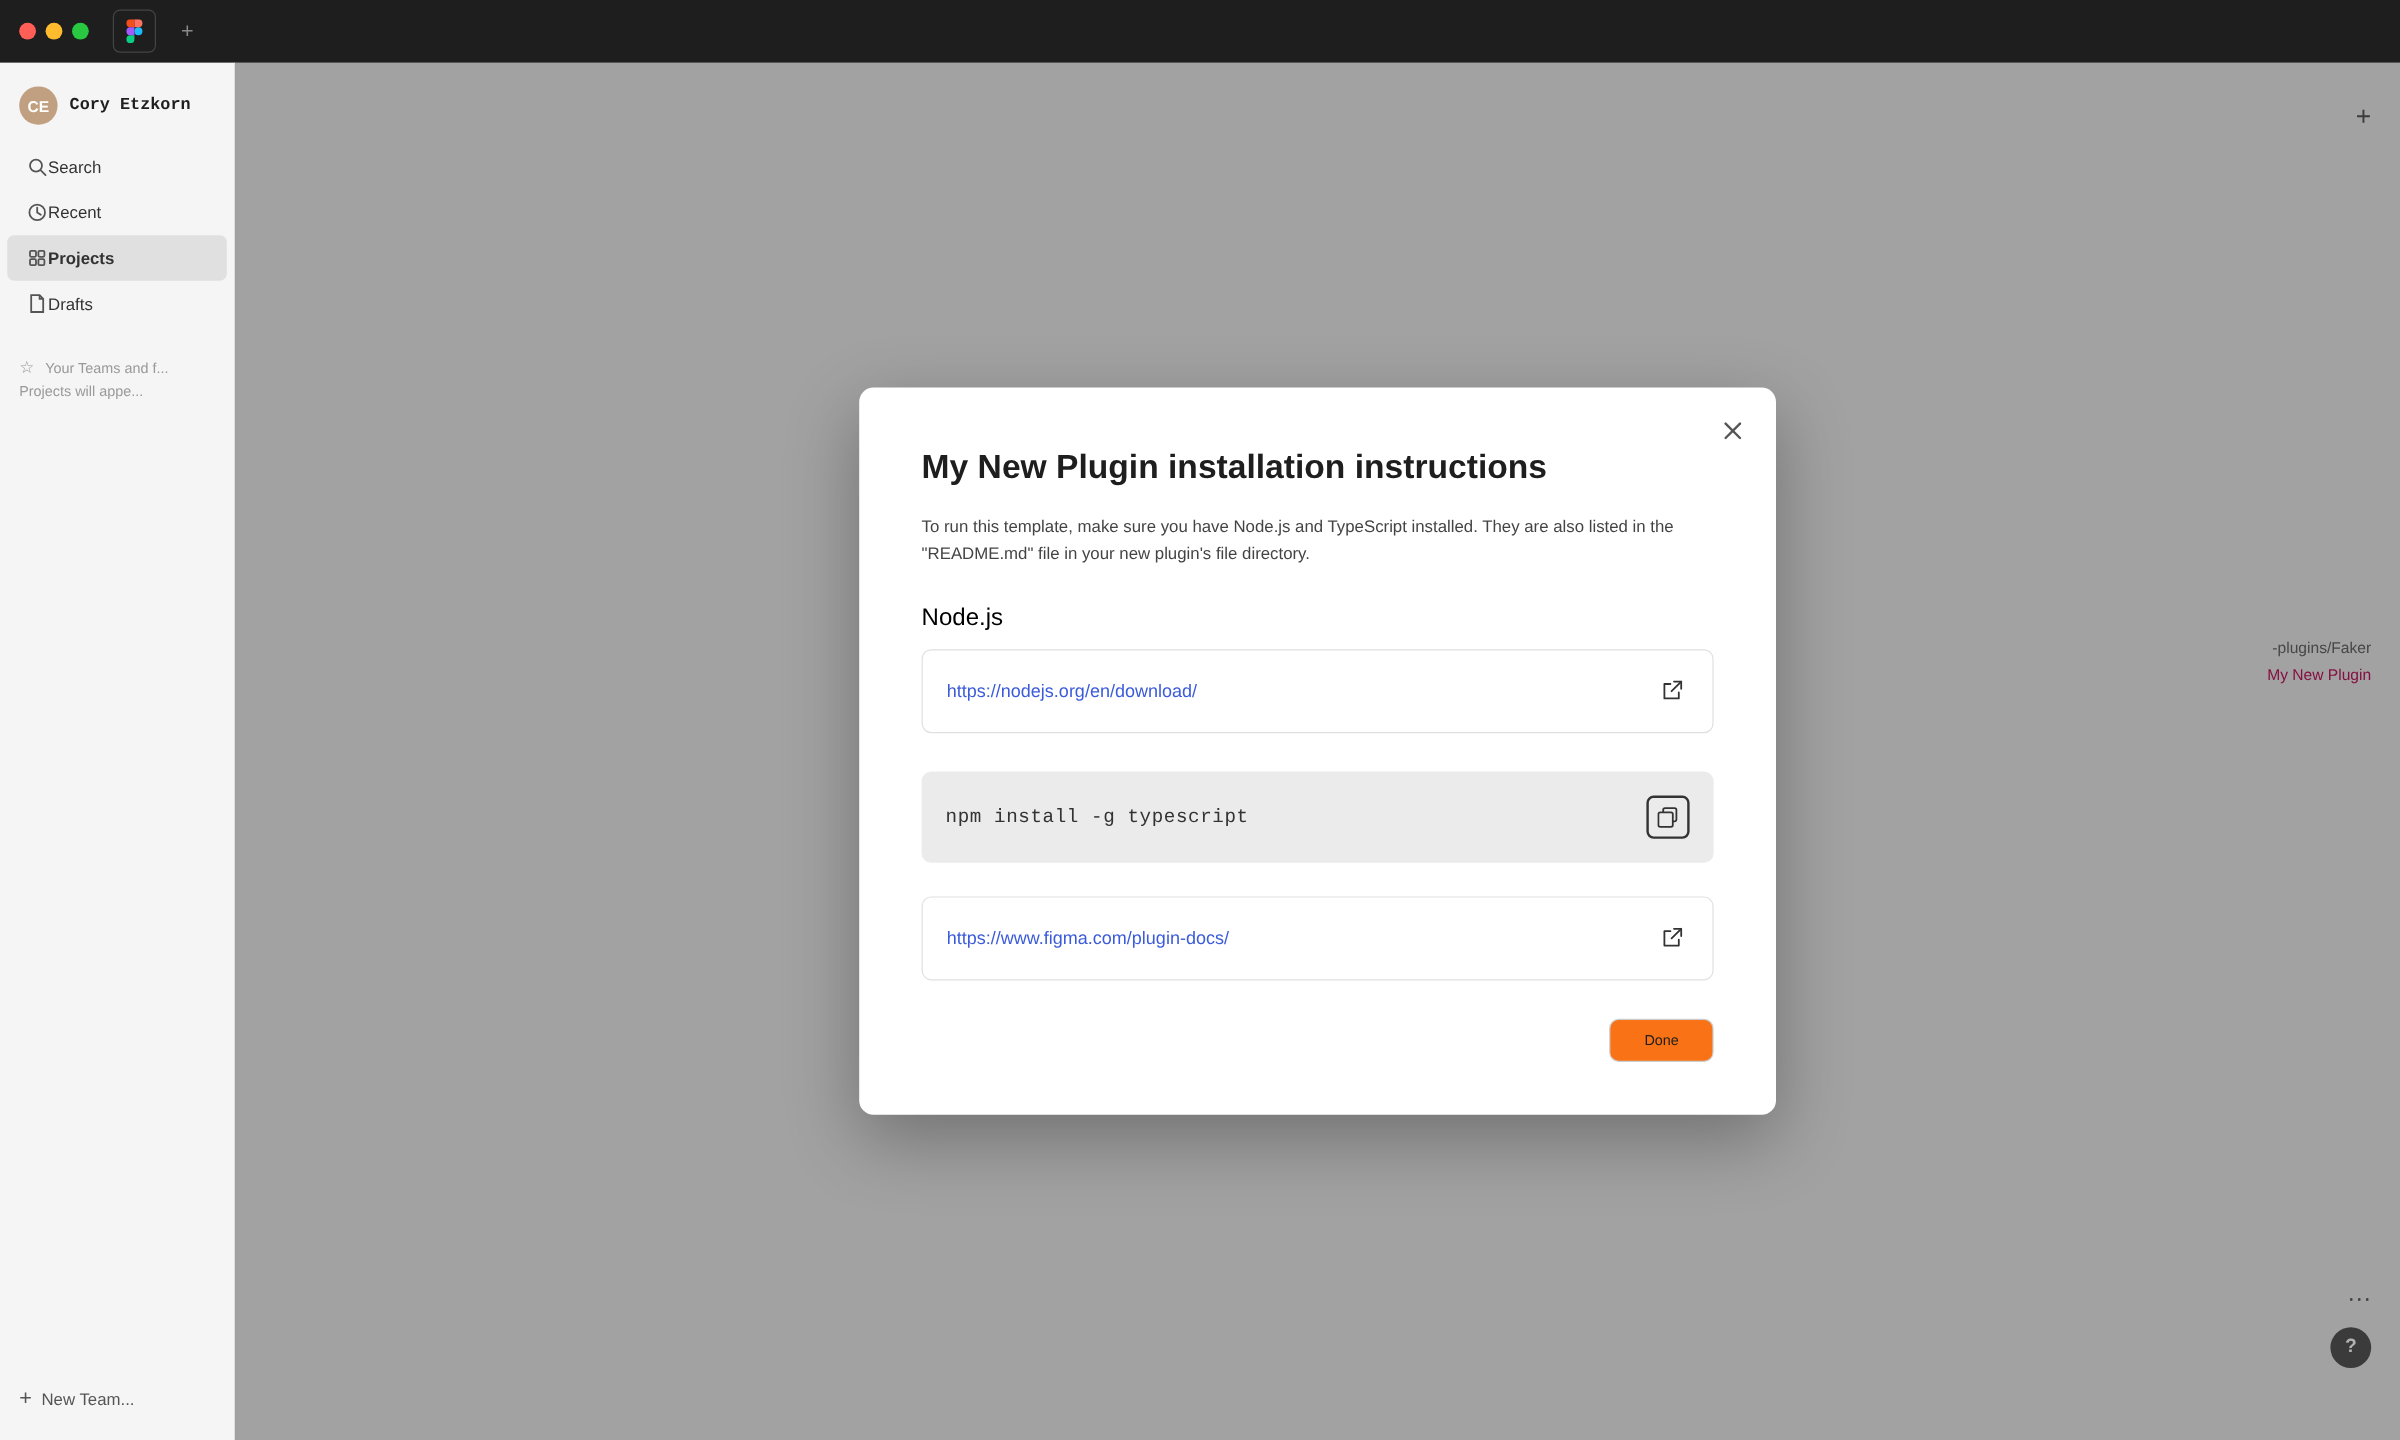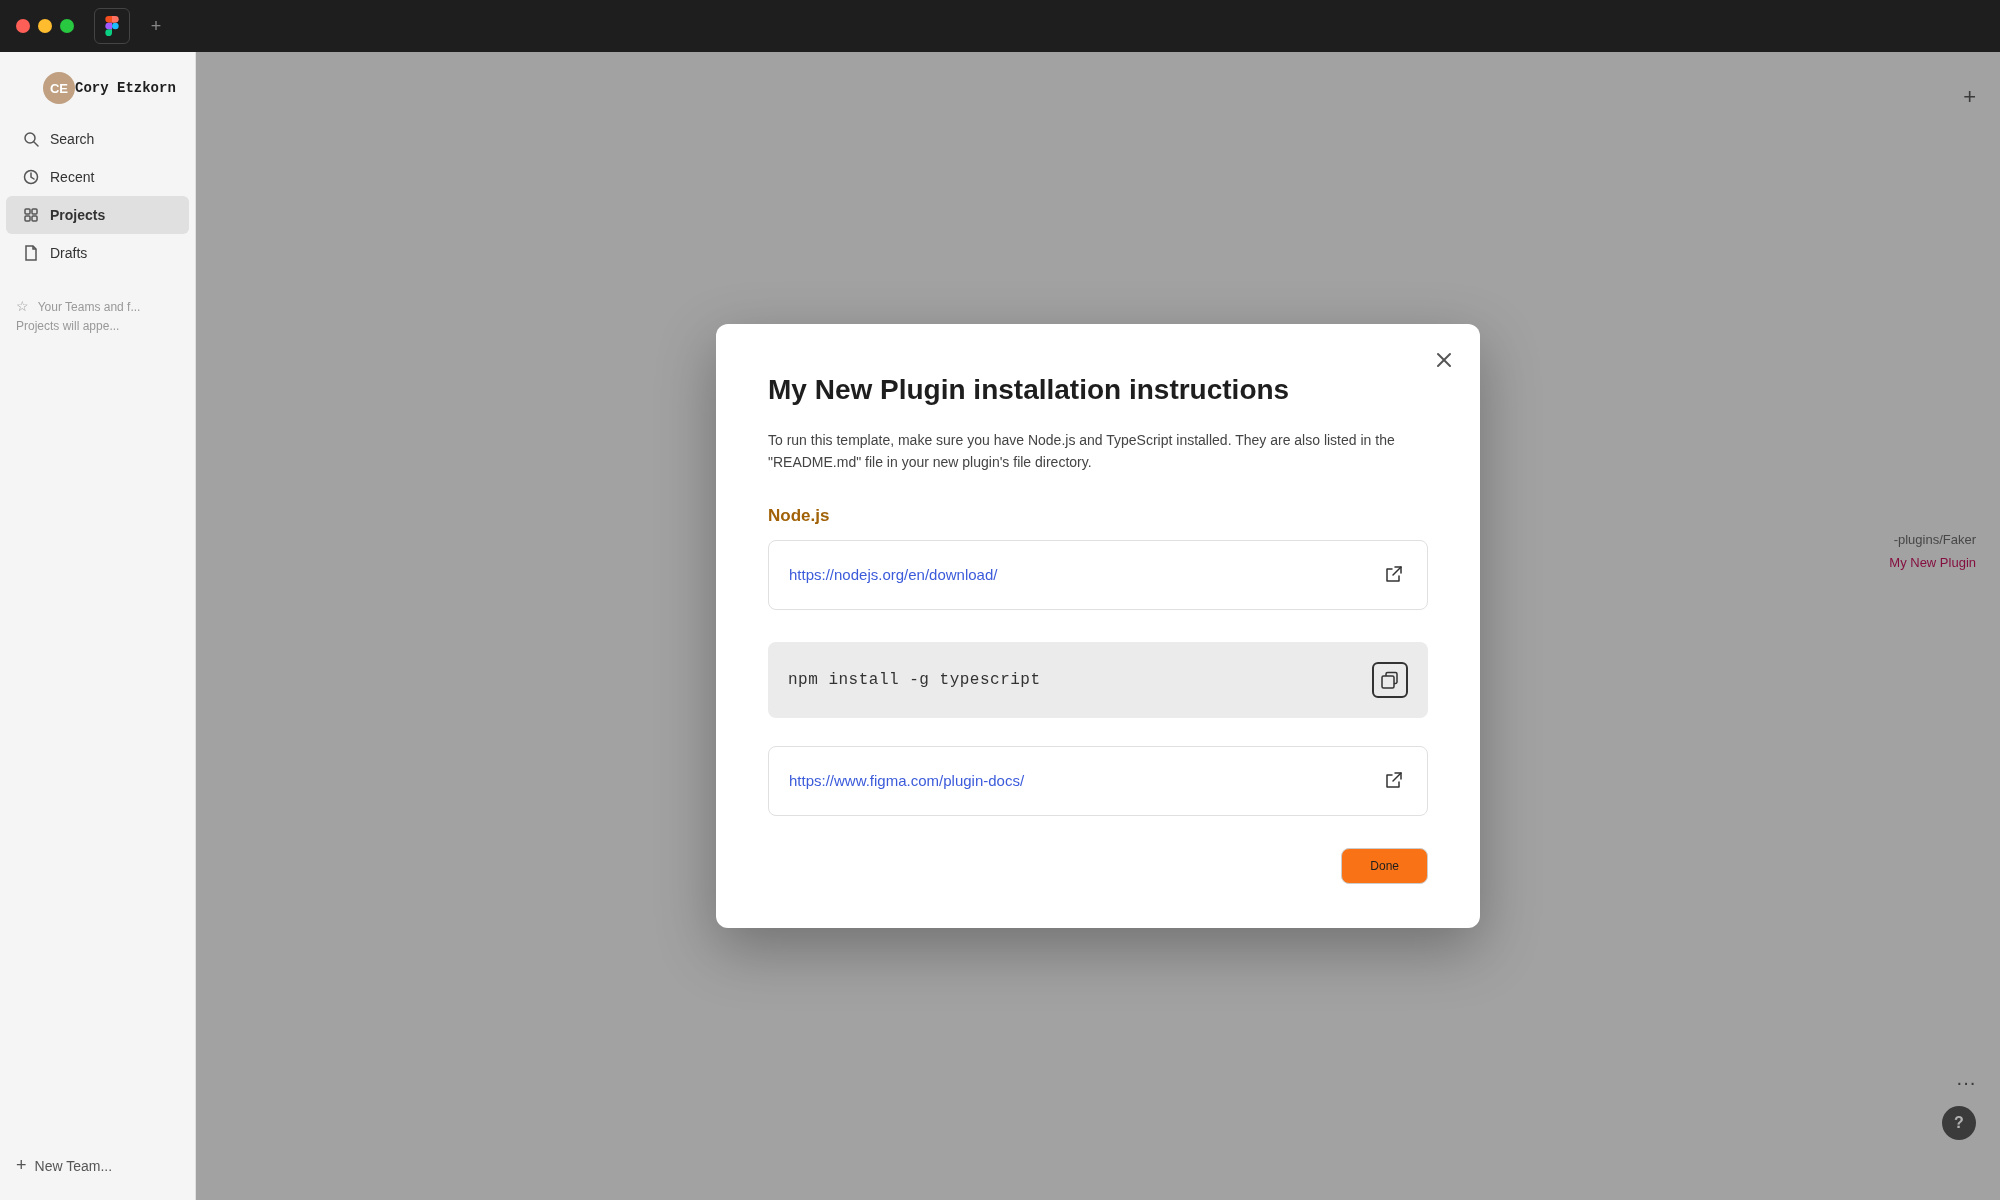--- a/index.html
+++ b/index.html
@@ -81,22 +81,22 @@
       background: #f5f5f5;
       border-right: 1px solid #e0e0e0;
       display: flex;
       flex-direction: column;
       padding: 12px 0;
     }
 
     .user-row {
       display: flex;
       align-items: center;
+      gap: 10px;
       padding: 8px 16px 16px;
-      margin-left: 27px;
     }
 
     .avatar {
       width: 32px;
       height: 32px;
       border-radius: 50%;
       background: #c0a080;
       display: flex;
       align-items: center;
       justify-content: center;
@@ -109,21 +109,21 @@
     .user-name {
       font-size: 14px;
       font-weight: 600;
       color: #1e1e1e;
       font-family: Liberation Mono, monospace;
     }
 
     .nav-item {
       display: flex;
       align-items: center;
-      gap: 10px;
+      gap: 0;
       padding: 10px 16px;
       cursor: pointer;
       border-radius: 6px;
       margin: 0 6px;
       font-size: 14px;
       color: #333;
     }
 
     .nav-item.active {
       background: #e0e0e0;
@@ -246,23 +246,23 @@
     }
 
     .modal-description {
       font-size: 14px;
       color: #444;
       line-height: 1.6;
       margin-bottom: 32px;
     }
 
     .section-label {
-      font-size: 17px;
-      font-weight: 700;
-      color: #a16207;
+      font-size: 20px;
+      font-weight: 400;
+      color: #000000;
       margin-bottom: 14px;
     }
 
     .link-box {
       border: 1px solid #e0e0e0;
       border-radius: 8px;
       padding: 20px 20px;
       display: flex;
       align-items: center;
       justify-content: space-between;

